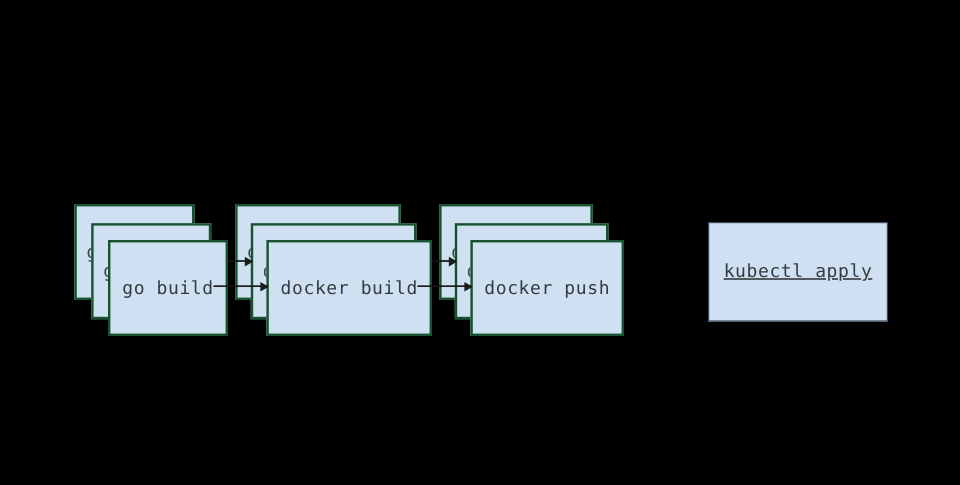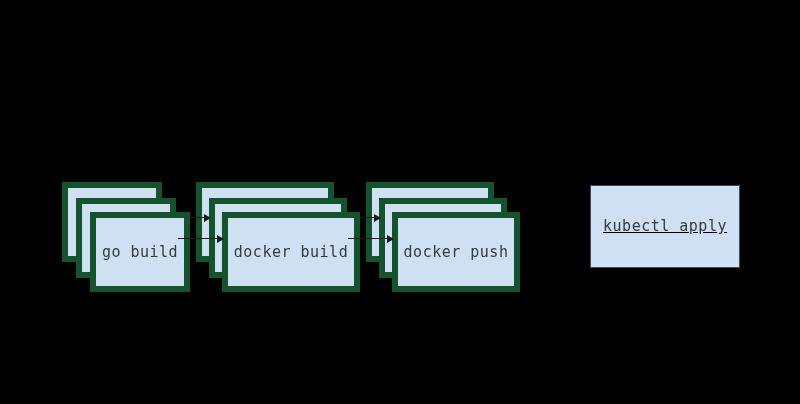--- a/index.html
+++ b/index.html
@@ -13,25 +13,24 @@
     width: 800px;
     height: 404px;
     background: #000000;
     overflow: hidden;
     font-family: "DejaVu Sans Mono", "Liberation Mono", monospace;
   }
   .card {
     position: absolute;
     box-sizing: border-box;
     background: #cfe0f2;
-    border: 6px solid #14532d;
+    border: 2px solid #14532d;
     display: flex;
     align-items: center;
     justify-content: center;
-    margin-top: 12px;
   }
   .card-label {
     font-family: "DejaVu Sans Mono", "Liberation Mono", monospace;
     font-size: 15px;
     color: #333a40;
     white-space: nowrap;
     letter-spacing: 0.5px;
     line-height: 1;
   }
   

